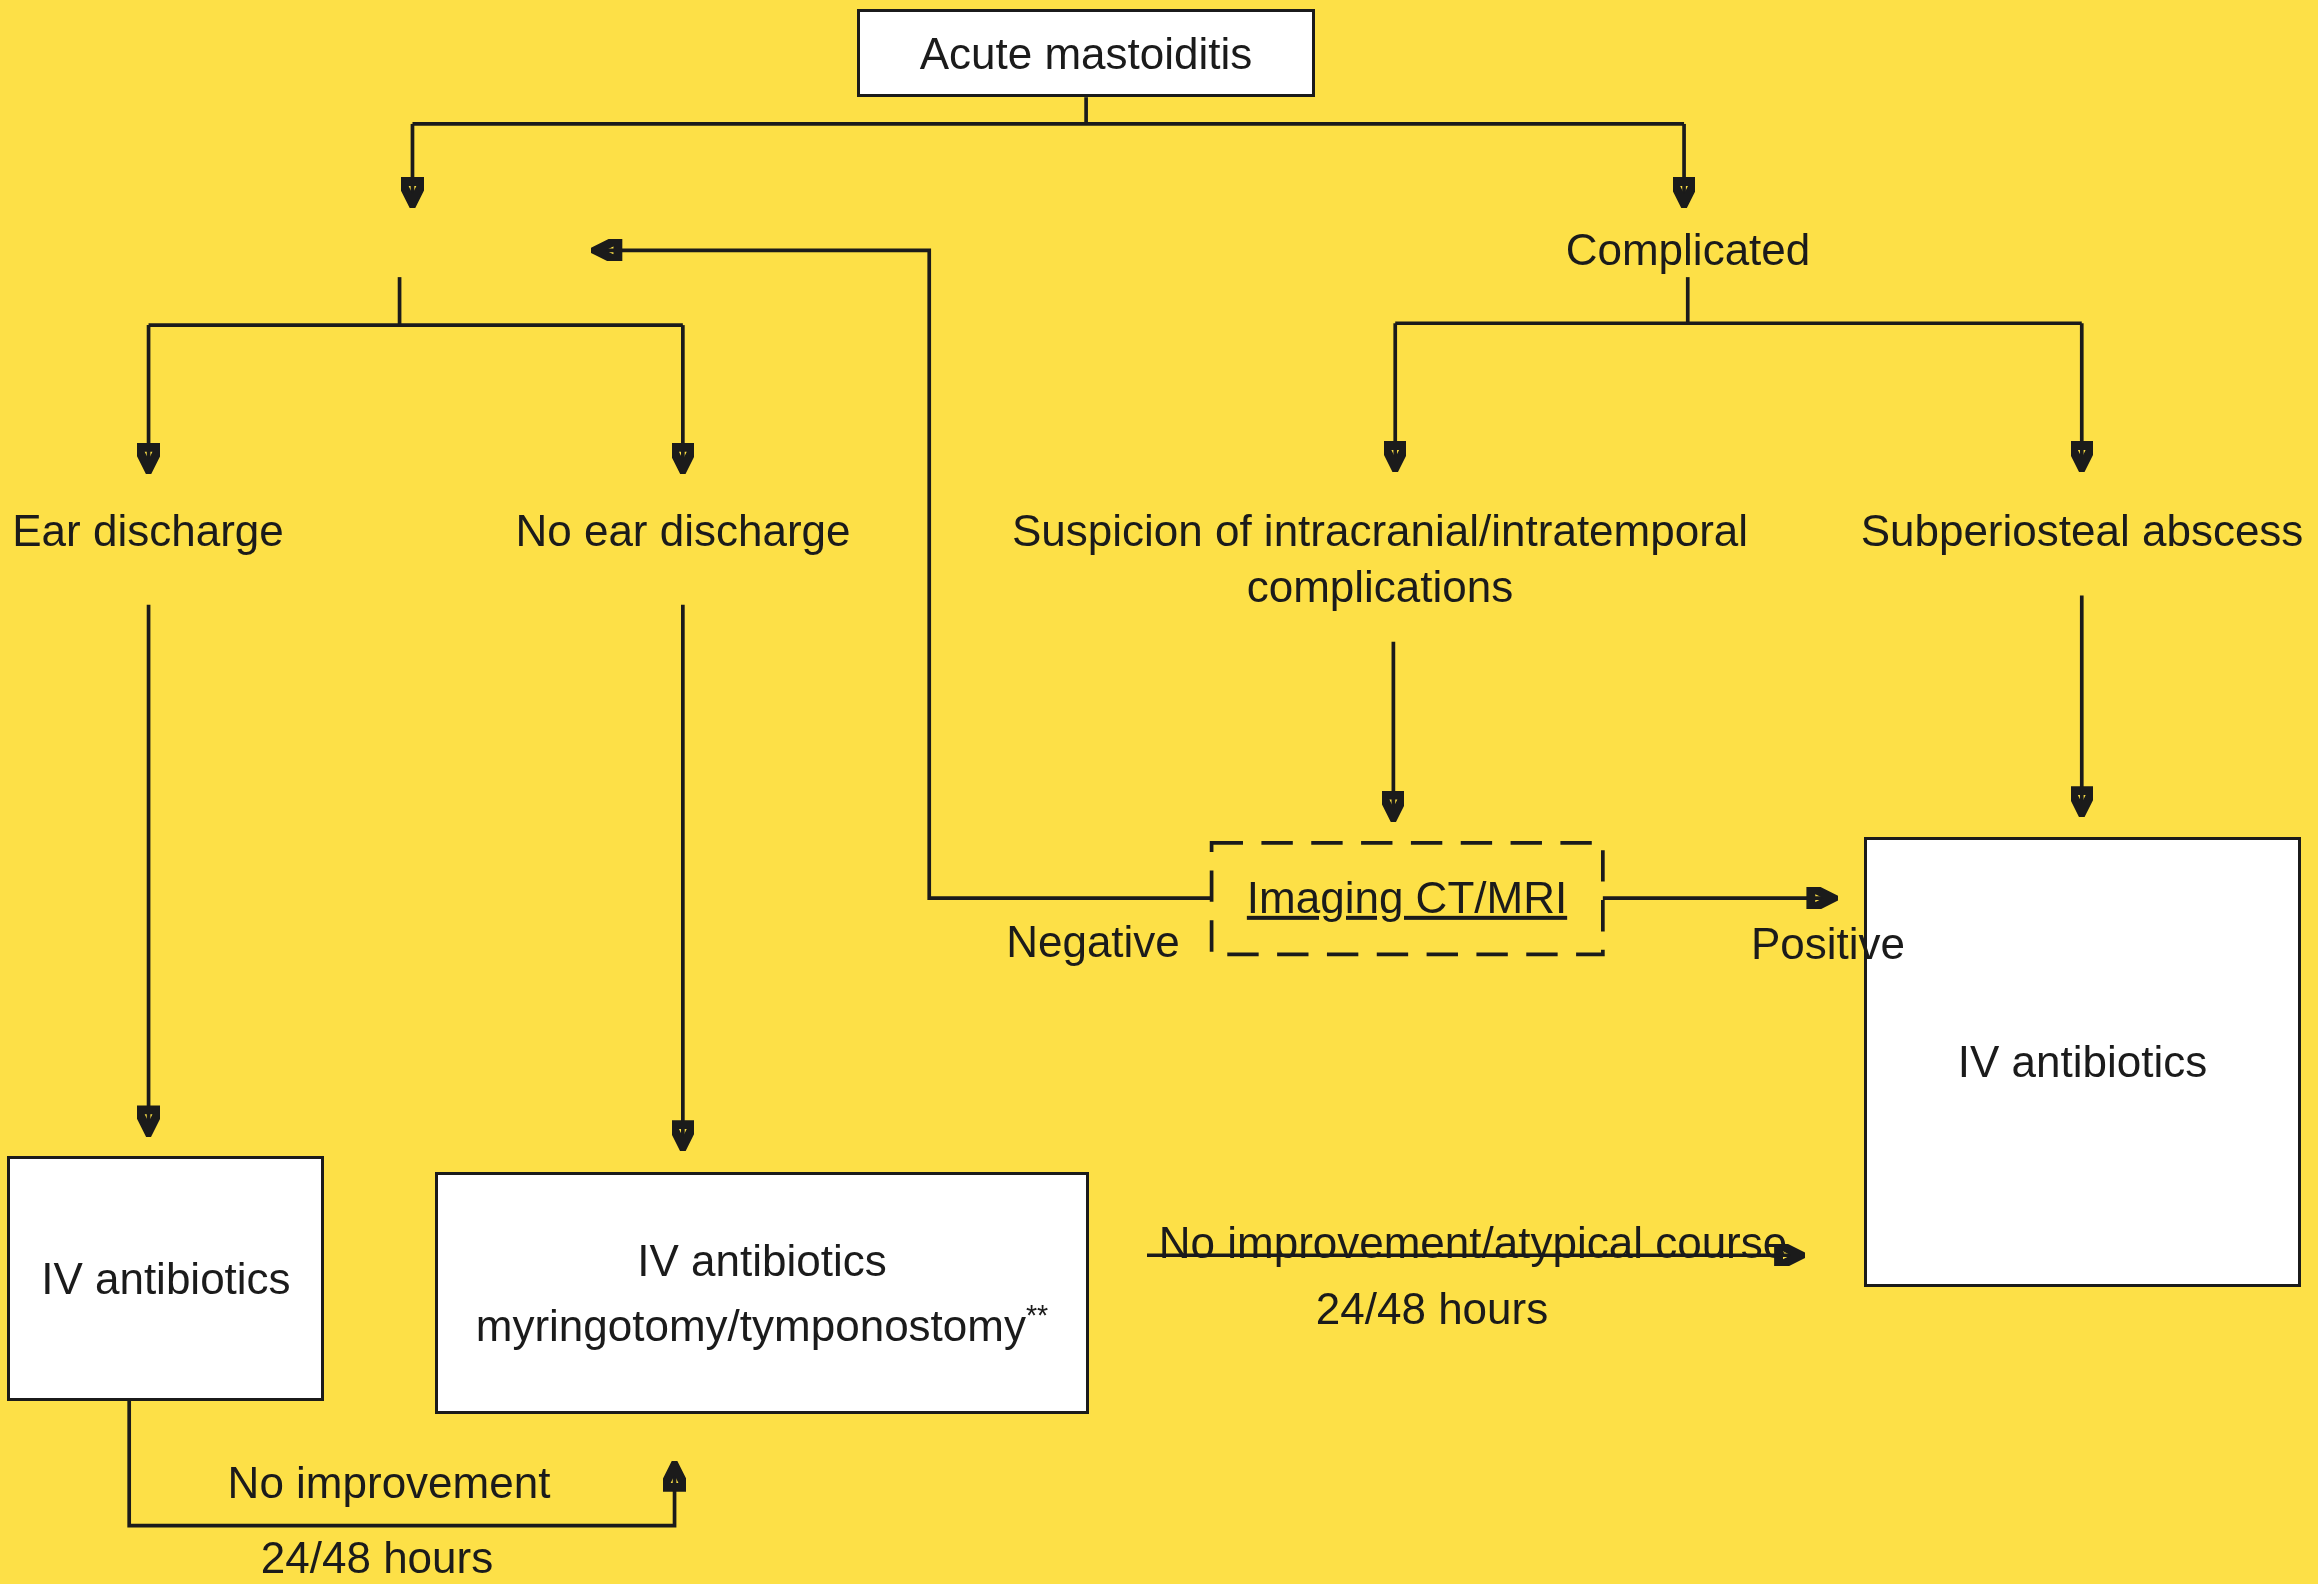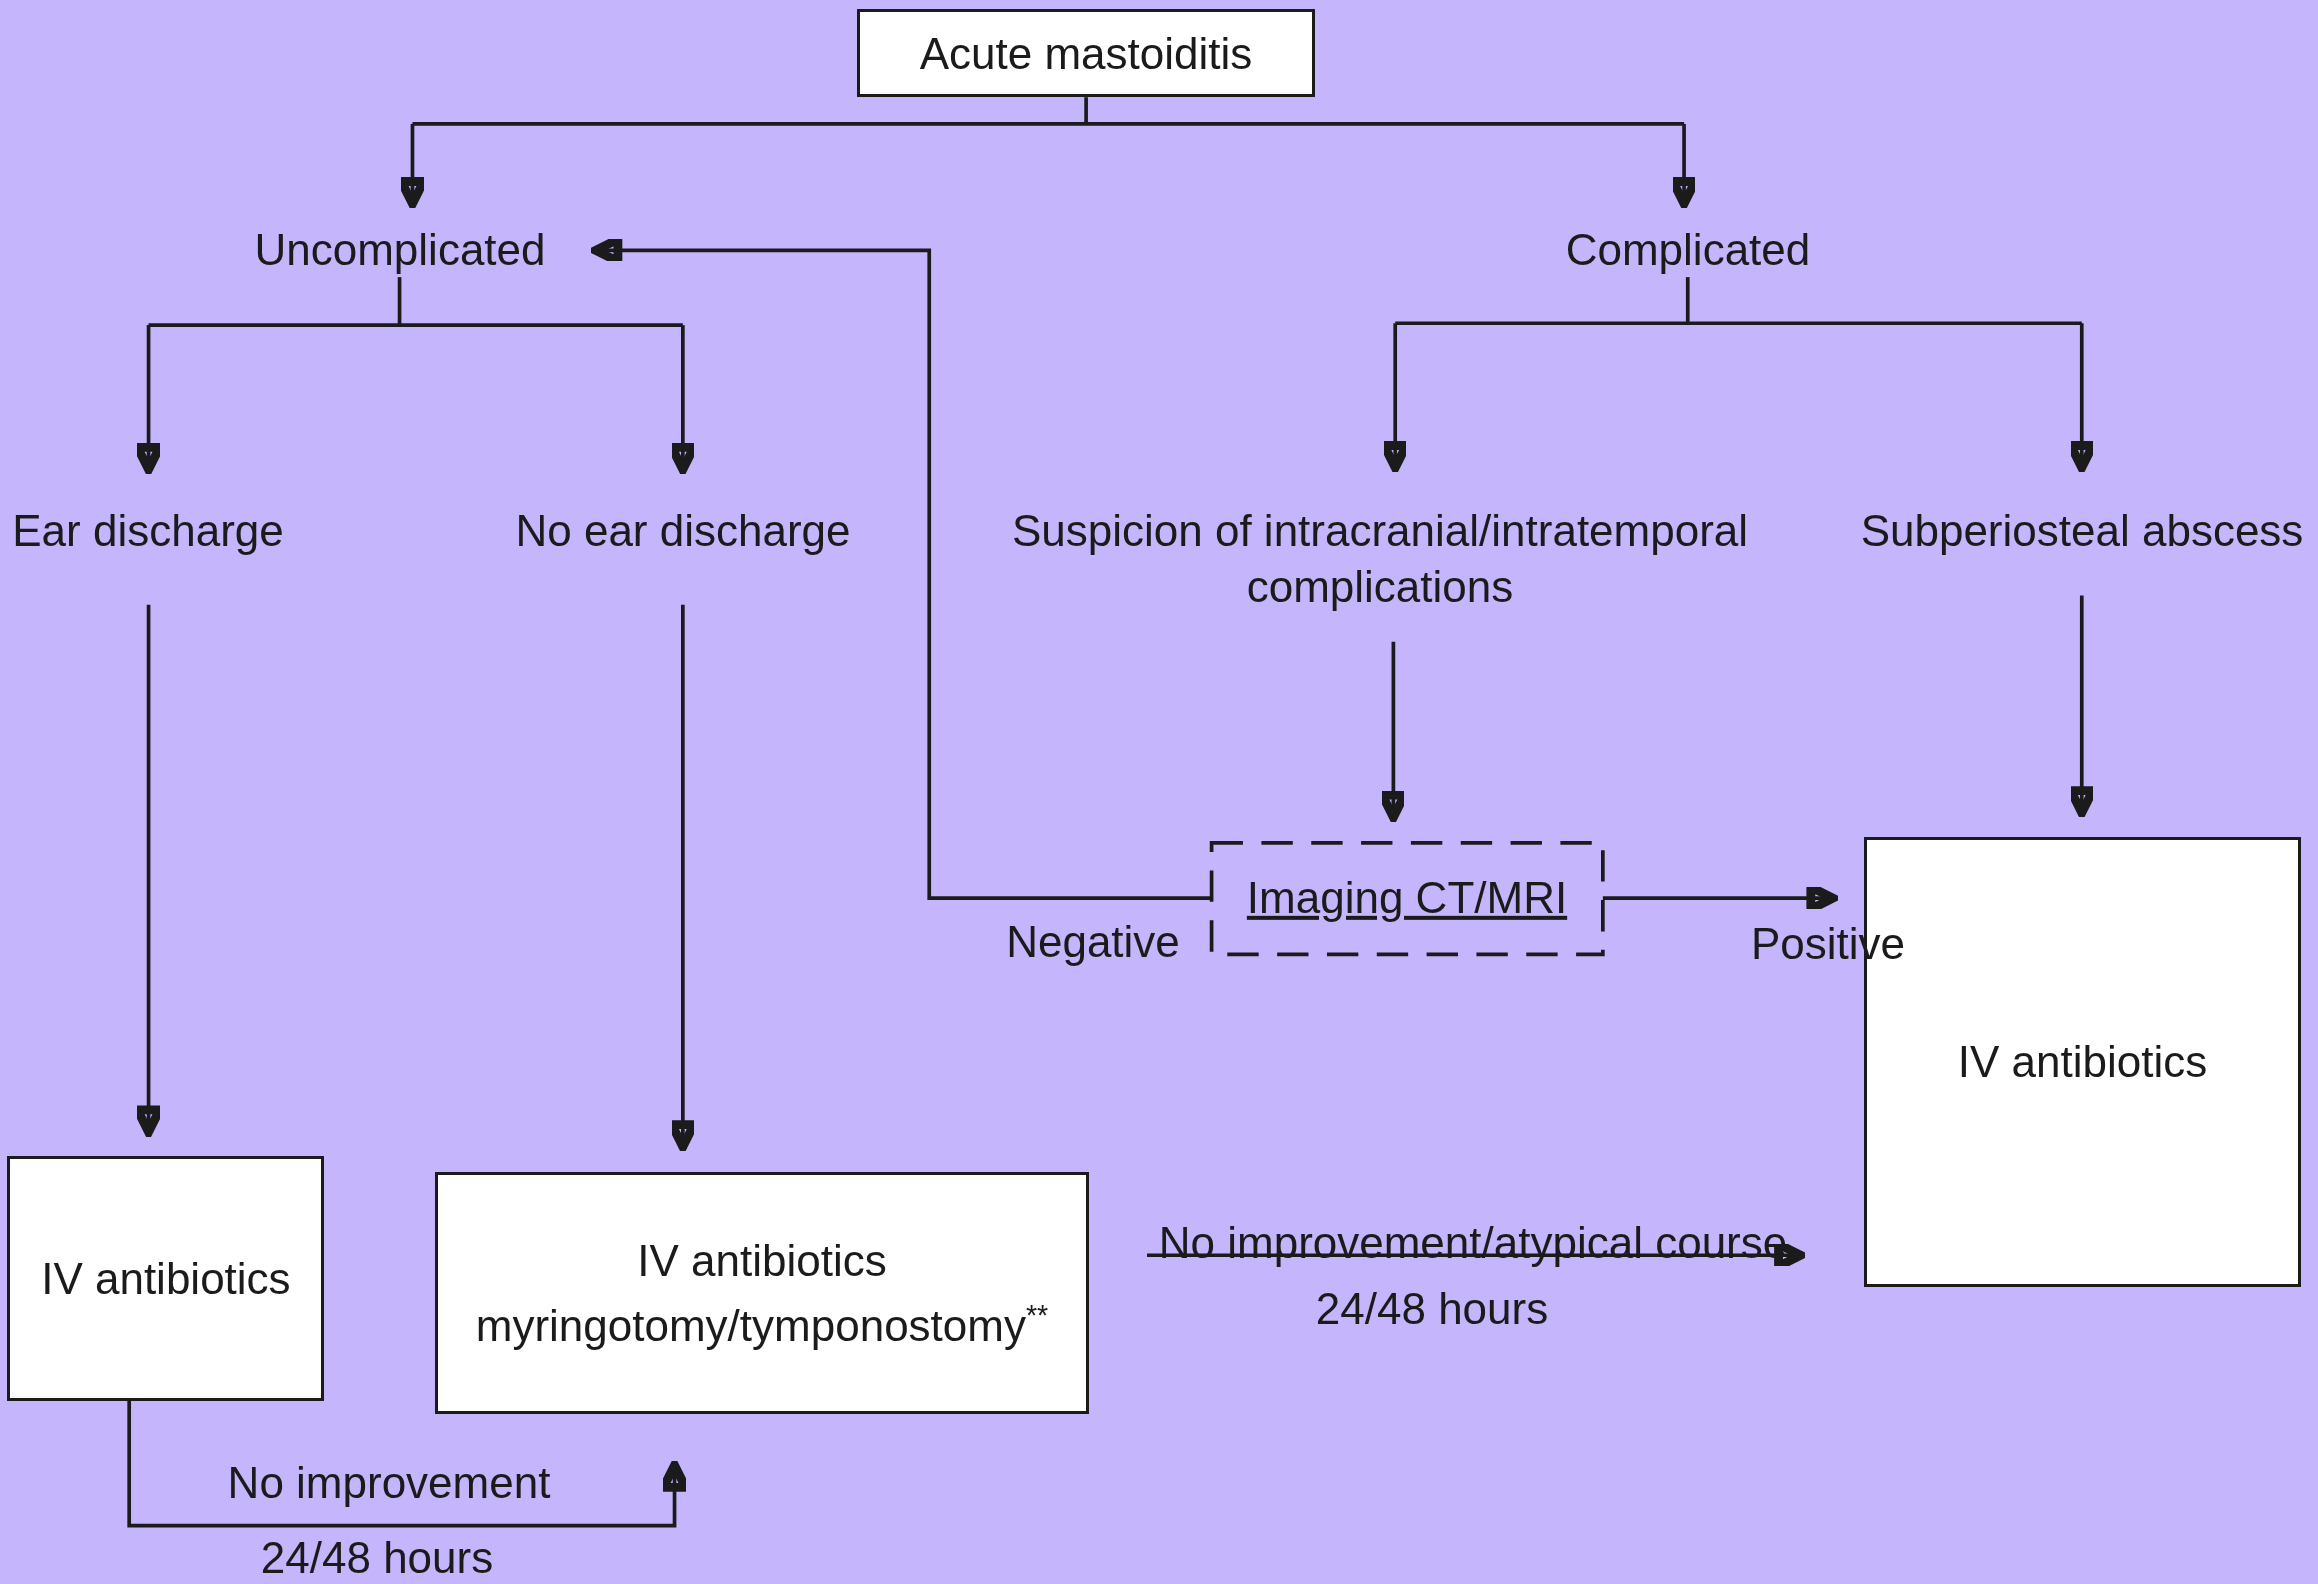--- a/index.html
+++ b/index.html
@@ -4,21 +4,21 @@
 <style>
   html, body {
     margin: 0;
     padding: 0;
     background: #ffffff;
   }
   #stage {
     position: relative;
     width: 2318px;
     height: 1585px;
-    background: #c4b5fd;
+    background: #fde047;
     font-family: "Liberation Sans", "DejaVu Sans", sans-serif;
     color: #1b1b1b;
     overflow: hidden;
   }
   #connectors {
     position: absolute;
     left: 0; top: 0;
     width: 2318px;
     height: 1585px;
   }
@@ -117,21 +117,20 @@
 
   <div class="box" id="box-myringotomy">
     <span class="line">IV antibiotics</span>
     <span class="line"><span>myringotomy/tymponostomy</span><sup>**</sup></span>
   </div>
 
   <div class="box" id="box-mastoid">
     <span class="line">IV antibiotics</span>
   </div>
 
-  <div class="lbl" style="left:400px; top:250px;">Uncomplicated</div>
   <div class="lbl" style="left:1688px; top:250px;">Complicated</div>
   <div class="lbl" style="left:148px; top:531px;">Ear discharge</div>
   <div class="lbl" style="left:683px; top:531px;">No ear discharge</div>
 
   <div class="lbl multiline" style="left:1380px; top:559px;">
     <span class="line">Suspicion of intracranial/intratemporal</span>
     <span class="line">complications</span>
   </div>
 
   <div class="lbl" style="left:2082px; top:531px;">Subperiosteal abscess</div>

